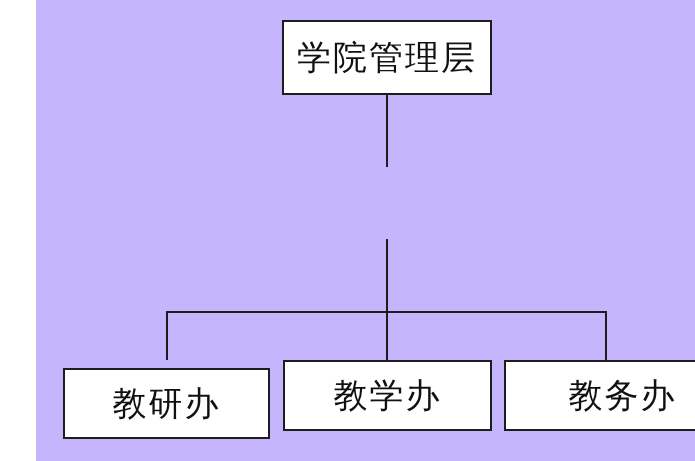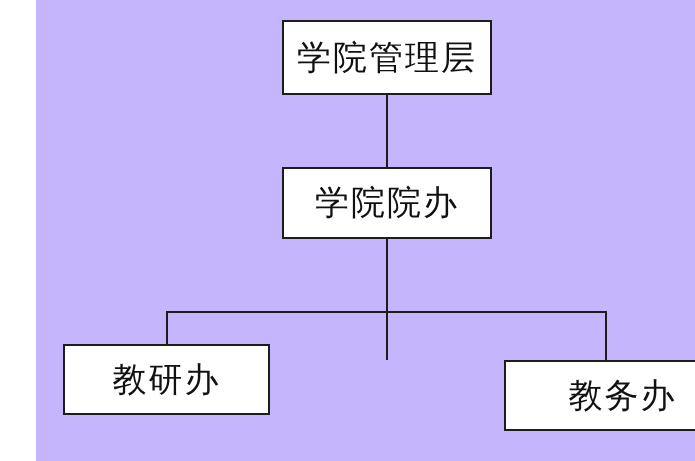--- a/index.html
+++ b/index.html
@@ -30,21 +30,21 @@
     white-space: nowrap;
   }
   .connector {
     position: absolute;
     background: #1d1d1d;
   }
 
   
   #node-root    { left: 246px; top: 20px;  width: 210px; height: 75px; }
   #node-office  { left: 246px; top: 167px; width: 210px; height: 72px; }
-  #node-child1  { left: 27px;  top: 344px; width: 207px; height: 71px; }
+  #node-child1  { left: 27px;  top: 368px; width: 207px; height: 71px; }
   #node-child2  { left: 247px; top: 360px; width: 209px; height: 71px; }
   #node-child3  { left: 468px; top: 360px; width: 205px; height: 71px; padding-left: 32px; }
 
   
   #conn-root-office   { left: 350px; top: 95px;  width: 2px;   height: 72px; }
   #conn-office-down   { left: 350px; top: 239px; width: 2px;   height: 121px; }
   #conn-horizontal    { left: 130px; top: 311px; width: 441px; height: 2px; }
   #conn-drop-left     { left: 130px; top: 311px; width: 2px;   height: 49px; }
   #conn-drop-right    { left: 569px; top: 311px; width: 2px;   height: 49px; }
 </style>
@@ -56,26 +56,26 @@
   <div class="connector" id="conn-root-office"></div>
   <div class="connector" id="conn-office-down"></div>
   <div class="connector" id="conn-horizontal"></div>
   <div class="connector" id="conn-drop-left"></div>
   <div class="connector" id="conn-drop-right"></div>
 
   <div class="node" id="node-root">
     <span>学院管理层</span>
   </div>
 
-  <div class="node" id="node-office">
-    <span>学院院办</span>
-  </div>
 
   <div class="node" id="node-child1">
     <span>教研办</span>
   </div>
 
+  <div class="node" id="node-child2">
+    <span>教学办</span>
+  </div>
 
   <div class="node" id="node-child3">
     <span>教务办</span>
   </div>
 
 </div>
 
 </body></html>

